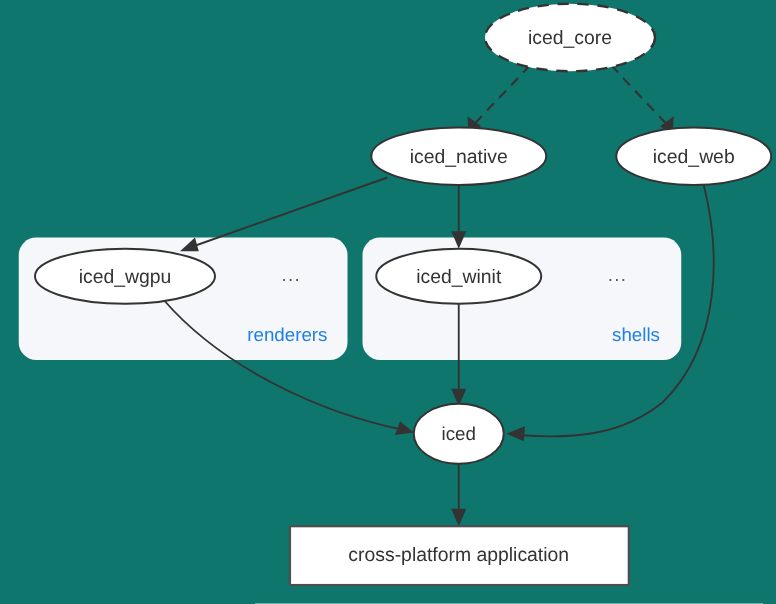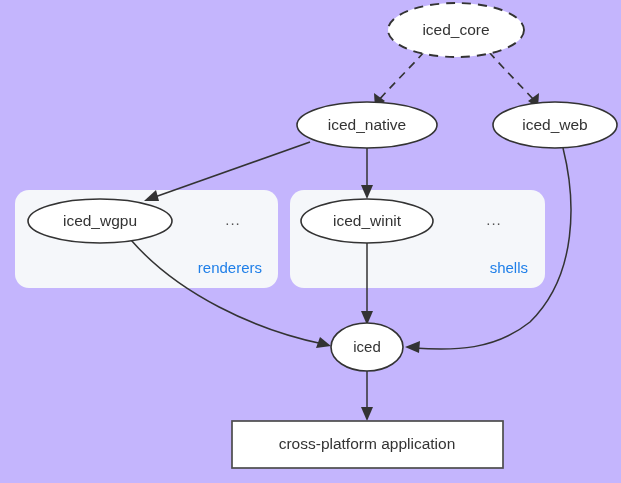--- a/index.html
+++ b/index.html
@@ -8,21 +8,21 @@
     padding: 0;
     background: #ffffff;
   }
   body {
     font-family: "Liberation Sans", sans-serif;
   }
   #diagram-root {
     position: relative;
     width: 621px;
     height: 483px;
-    background: #c4b5fd;
+    background: #0f766e;
     overflow: hidden;
   }
   svg#graph {
     display: block;
     width: 621px;
     height: 483px;
   }
   .cluster-box {
     fill: #f5f7fa;
     stroke: none;

